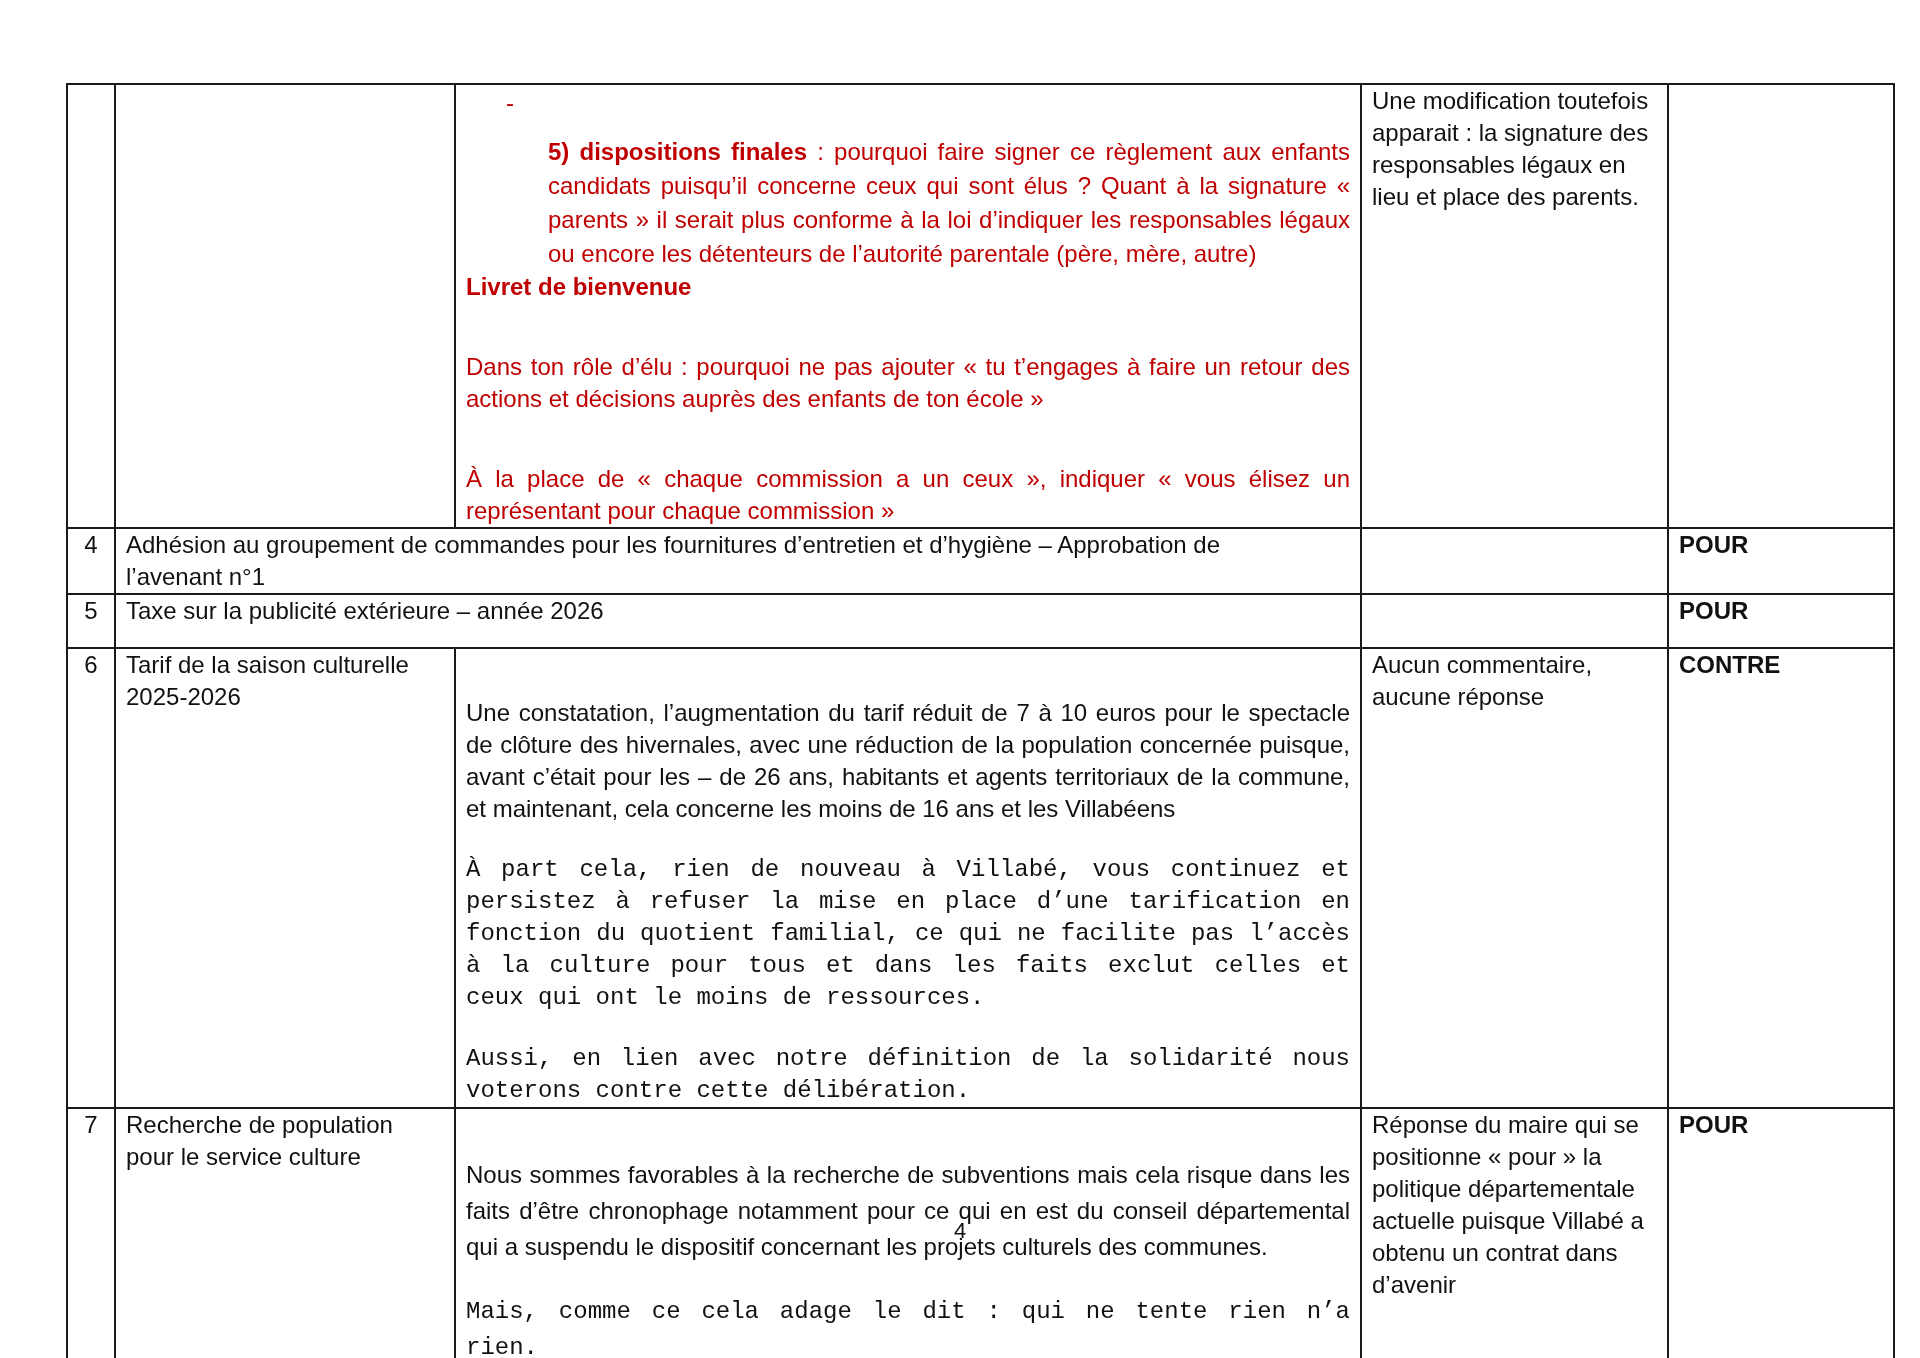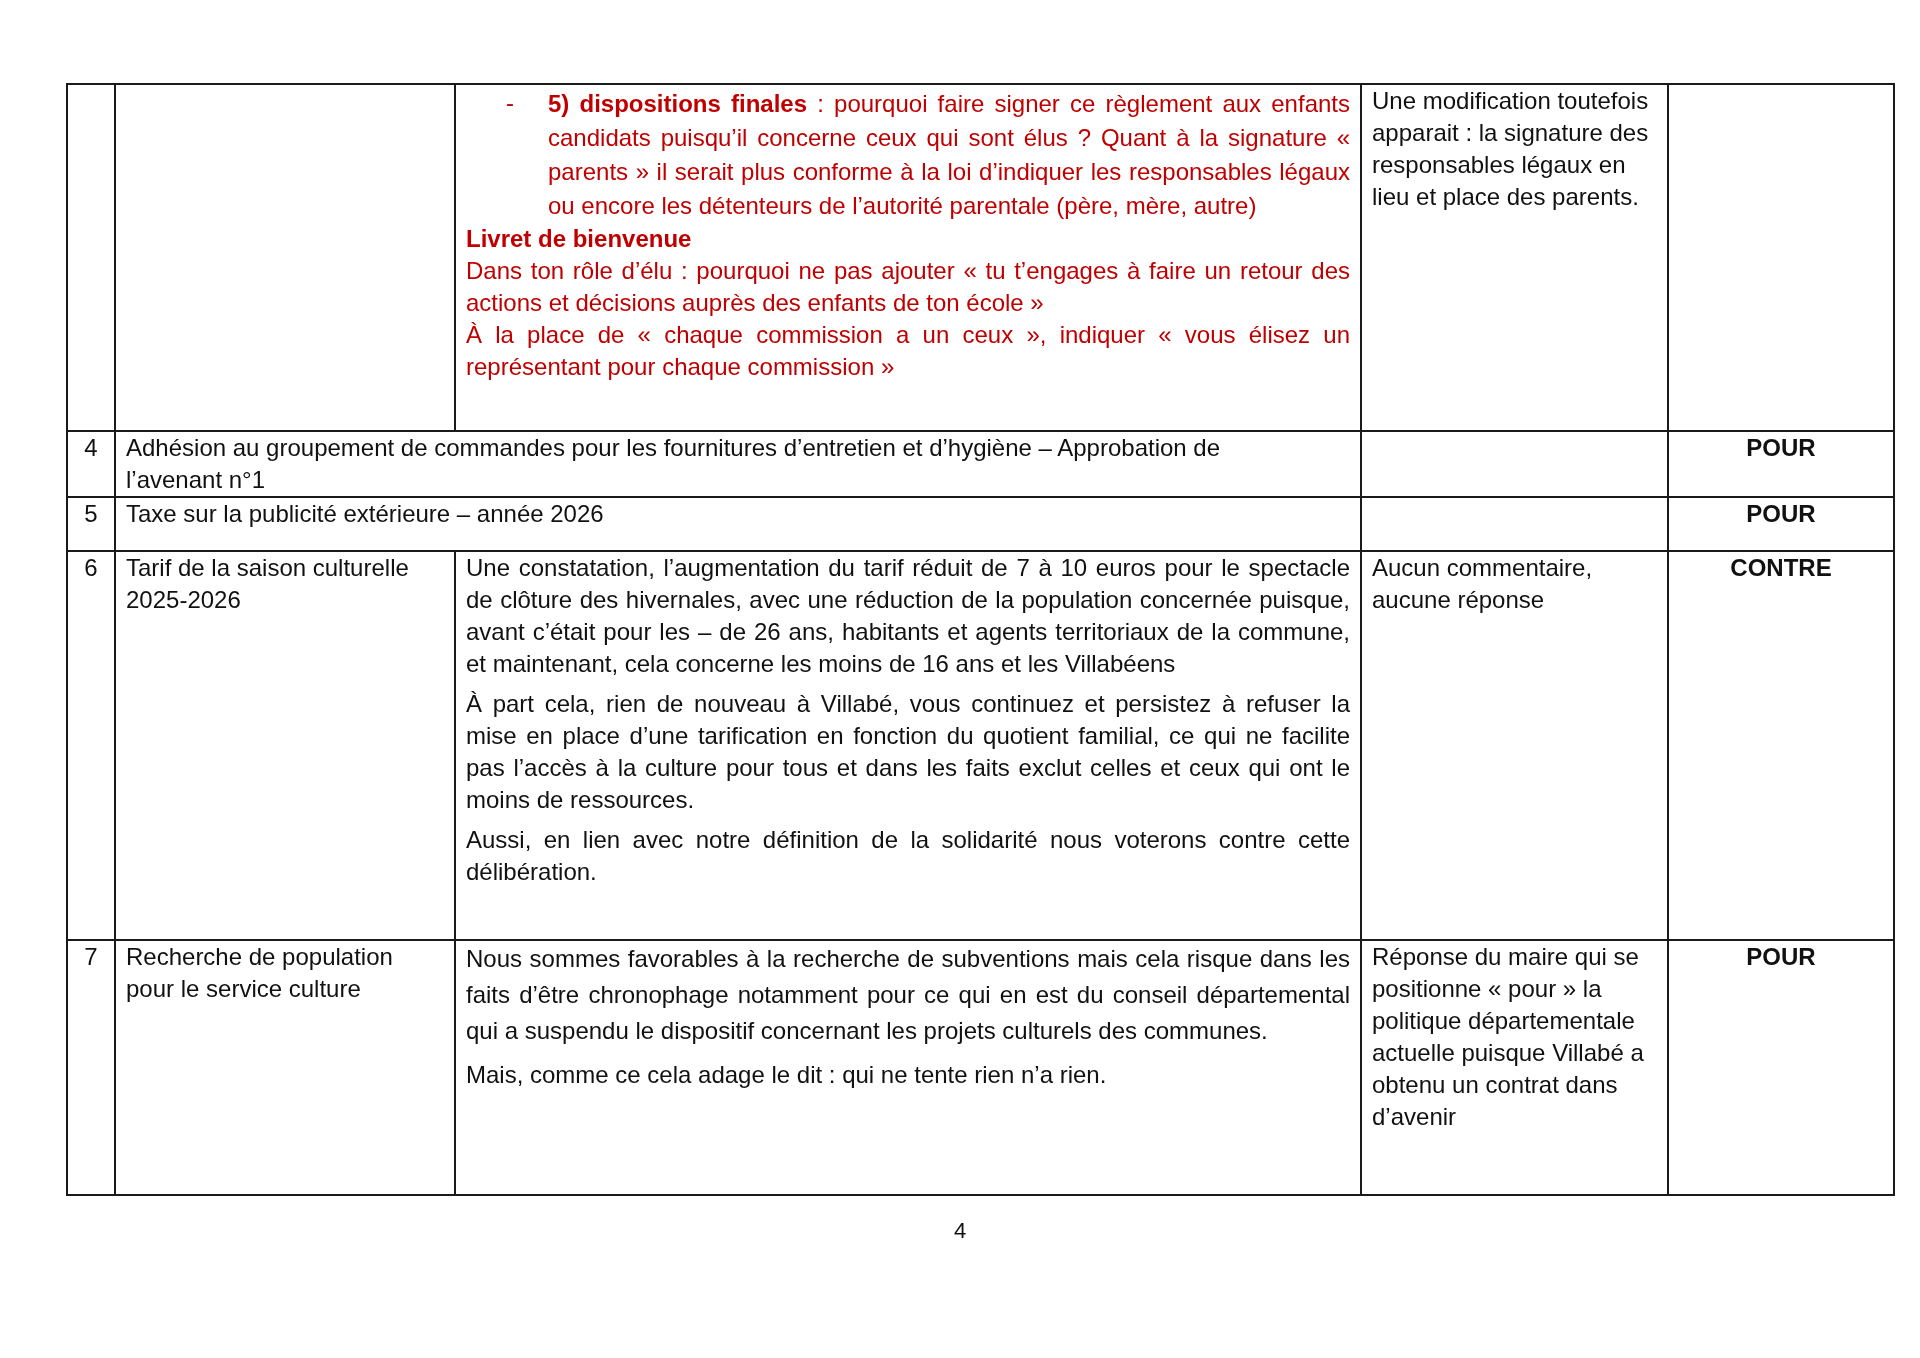--- a/index.html
+++ b/index.html
@@ -9,29 +9,29 @@
     table.doc { position: absolute; left: 66px; top: 83px; border-collapse: collapse;
                 width: 1827px; table-layout: fixed; }
     table.doc td { border: 2px solid #1a1a1a; vertical-align: top; padding: 0 10px;
                    font-size: 24px; line-height: 32px; }
     col.c-num { width: 48px; }
     col.c-title { width: 340px; }
     col.c-comment { width: 906px; }
     col.c-reply { width: 307px; }
     col.c-vote { width: 226px; }
     td.num { text-align: center; padding: 0; }
-    td.vote { text-align: center; vertical-align: middle; font-weight: bold; font-size: 26px; }
+    td.vote { text-align: left; vertical-align: middle; font-weight: bold; font-size: 26px; }
     .red { color: #c00000; }
-    .just { text-align: justify; }
+    .just { text-align: justify; margin-top: 48px; }
     .bullet { display: flex; margin-left: 40px; }
     .bullet .dash { width: 42px; flex: none; }
     .bullet .btxt { flex: 1; line-height: 34px; }
     .heading-red { color: #c00000; font-weight: bold; }
     p { margin: 0; }
-    .para + .para { margin-top: 8px; }
+    .para + .para { margin-top: 29px; font-family: Liberation Mono, monospace; }
     .reply-text { line-height: 36px; border-radius: 15px; }
     .row7 .just { line-height: 36px; }
     .pagenum { position: absolute; left: 0; width: 1920px; top: 1218px; text-align: center;
                font-size: 22px; }
   </style>
 </head>
 <body>
 
 <div class="page">
   <table class="doc">

